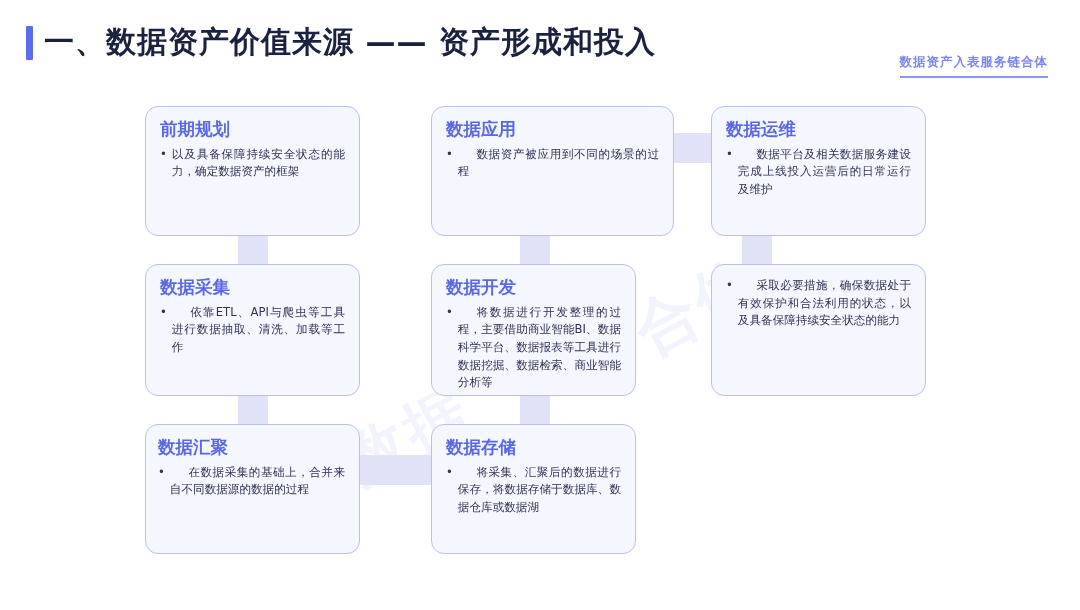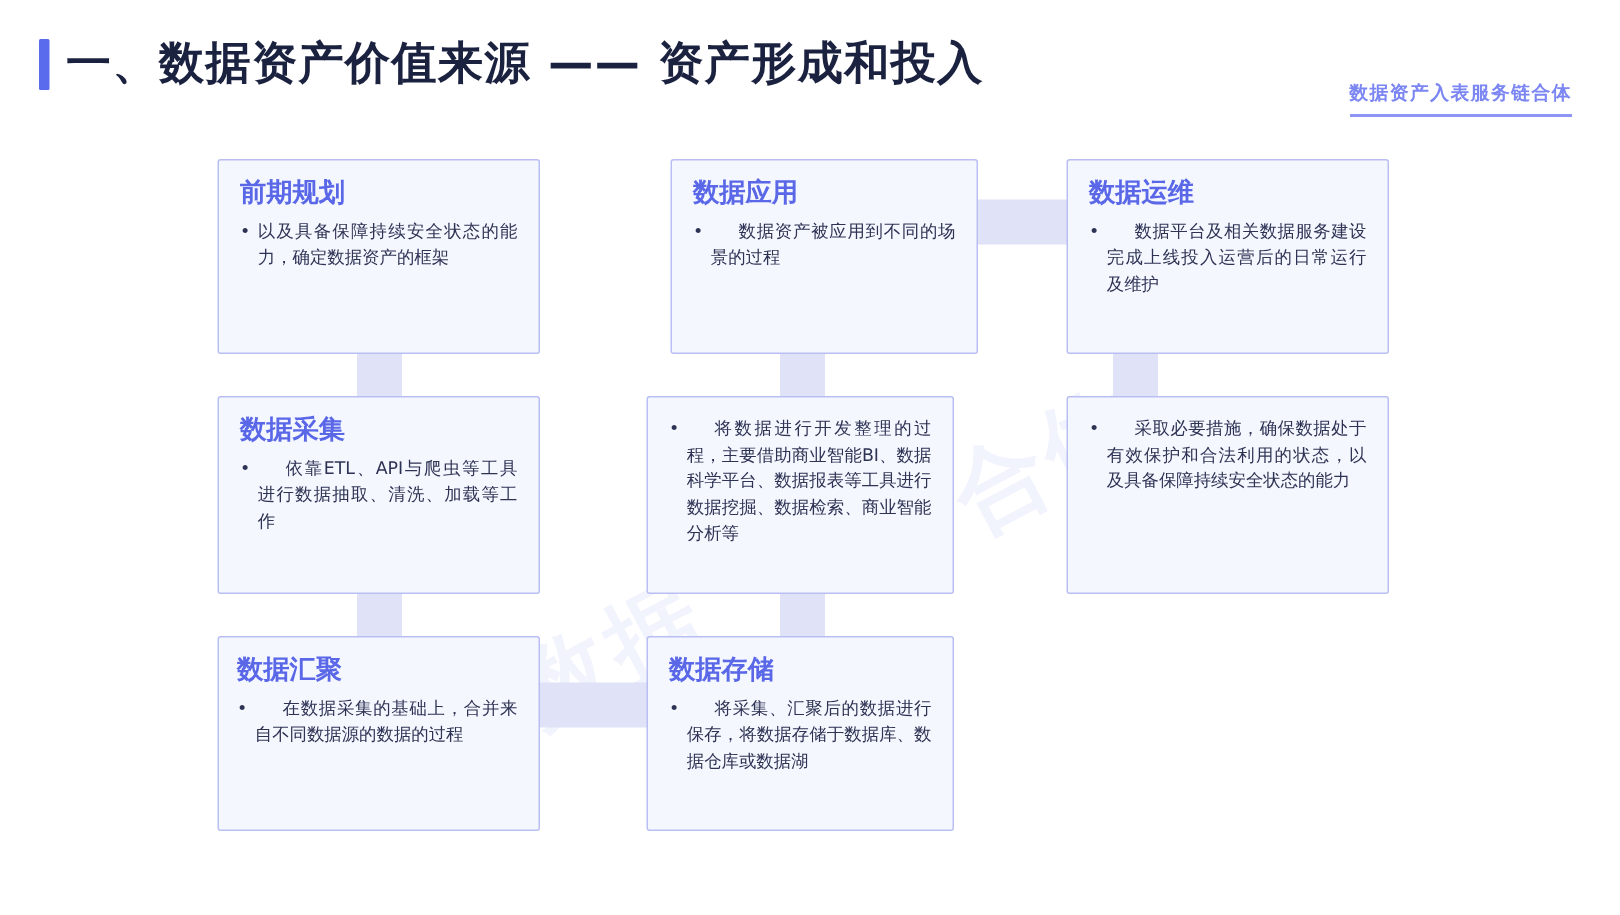--- a/index.html
+++ b/index.html
@@ -103,21 +103,21 @@
     position: absolute;
     background: #e0e2f8;
     z-index: 2;
   }
 
   
   .card {
     position: absolute;
     background: #f5f7ff;
     border: 1.3px solid #b9bff2;
-    border-radius: 2px;
+    border-radius: 13px;
     z-index: 4;
     padding: 12px 14px 10px 14px;
   }
   .card-title {
     font-size: 17.5px;
     font-weight: 700;
     color: #5a68e8;
     line-height: 1.25;
     margin-bottom: 5px;
     white-space: nowrap;
@@ -180,21 +180,21 @@
     <div class="conn" style="left:742px; top:228px; width:30px; height:42px;"></div>
 
     <div class="card" style="left:145px; top:106px; width:215px; height:130px;">
       <div class="card-title">前期规划</div>
       <div class="card-body">
         <span class="card-bullet">•</span>
         <span class="card-text">以及具备保障持续安全状态的能力，确定数据资产的框架</span>
       </div>
     </div>
 
-    <div class="card indent" style="left:431px; top:106px; width:205px; height:130px;margin-left:16px;">
+    <div class="card indent" style="left:431px; top:106px; width:243px; height:130px;">
       <div class="card-title">数据应用</div>
       <div class="card-body">
         <span class="card-bullet">•</span>
         <span class="card-text">数据资产被应用到不同的场景的过程</span>
       </div>
     </div>
 
     <div class="card indent" style="left:711px; top:106px; width:215px; height:130px;">
       <div class="card-title">数据运维</div>
       <div class="card-body">
@@ -205,20 +205,21 @@
 
     <div class="card indent" style="left:145px; top:264px; width:215px; height:132px;">
       <div class="card-title">数据采集</div>
       <div class="card-body">
         <span class="card-bullet">•</span>
         <span class="card-text">依靠ETL、API与爬虫等工具进行数据抽取、清洗、加载等工作</span>
       </div>
     </div>
 
     <div class="card indent" style="left:431px; top:264px; width:205px; height:132px;">
+      <div class="card-title">数据开发</div>
       <div class="card-body">
         <span class="card-bullet">•</span>
         <span class="card-text">将数据进行开发整理的过程，主要借助商业智能BI、数据科学平台、数据报表等工具进行数据挖掘、数据检索、商业智能分析等</span>
       </div>
     </div>
 
     <div class="card indent" style="left:711px; top:264px; width:215px; height:132px;">
       <div class="card-body">
         <span class="card-bullet">•</span>
         <span class="card-text">采取必要措施，确保数据处于有效保护和合法利用的状态，以及具备保障持续安全状态的能力</span>

